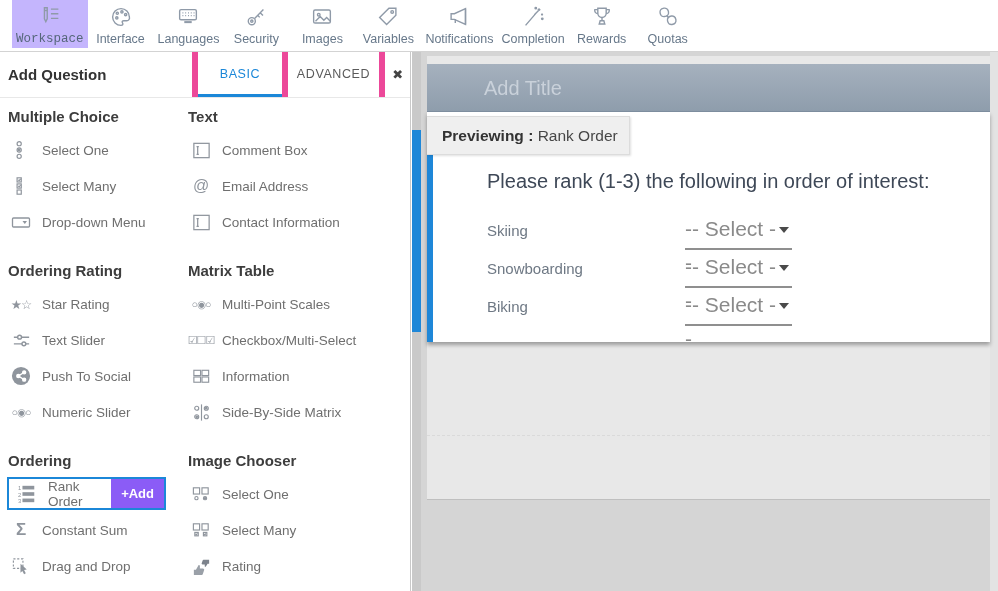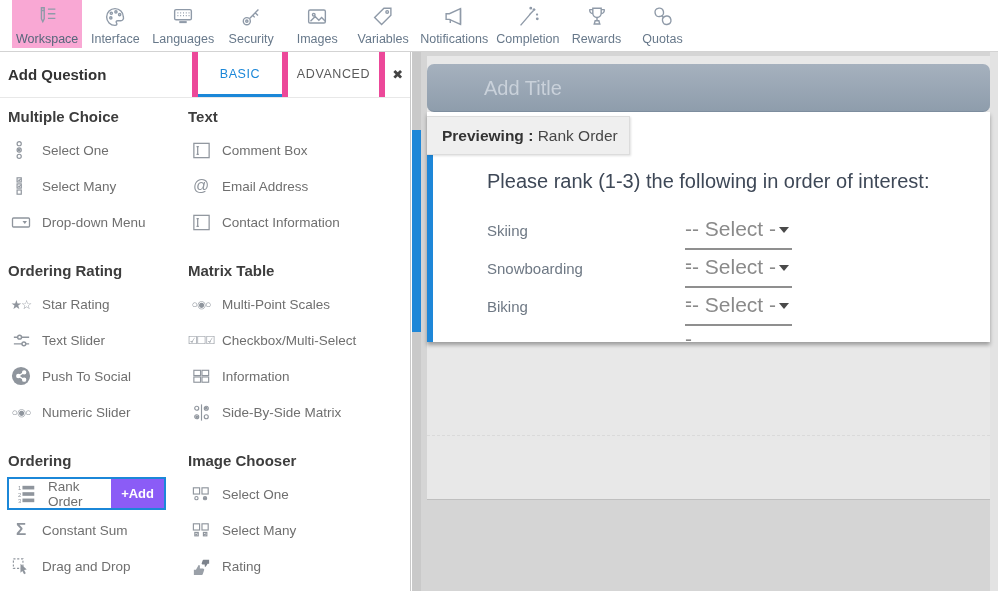--- a/index.html
+++ b/index.html
@@ -4,21 +4,21 @@
 <style>
   * { margin:0; padding:0; box-sizing:border-box; }
   html,body { width:998px; height:591px; overflow:hidden; }
   body { font-family:"Liberation Sans", sans-serif; background:#fff; position:relative; }
 
   
   .toolbar { position:absolute; left:0; top:0; width:998px; height:52px; background:#fff;
              border-bottom:1px solid #d3d3d3; display:flex; padding-left:12px; }
   .tb-item { min-width:66px; height:48px; padding:3px 4px 0; display:flex; flex-direction:column;
              align-items:center; cursor:pointer; }
-  .tb-item.active { background:#f9a8d4; }
+  .tb-item.active { background:#c4b5fd;font-family:Liberation Mono, monospace; }
   .tb-icon { width:28px; height:28px; color:#8f9aa8; display:flex; align-items:center; justify-content:center; }
   .tb-label { font-size:12.5px; color:#67788a; margin-top:1px; white-space:nowrap; }
   .tb-item.active .tb-label { color:#55667a; }
 
   
   .left-panel { position:absolute; left:0; top:52px; width:411px; bottom:0; background:#fff;
                 border-right:1px solid #c9c9c9; }
   .panel-header { position:relative; height:46px; border-bottom:1px solid #e8e8e8; }
   .panel-title { position:absolute; left:8px; top:0; line-height:46px; font-size:15px; font-weight:bold; color:#333; }
   .tab { position:absolute; top:0; height:100%; border-left:6px solid #ec4899; text-align:center;
@@ -51,21 +51,21 @@
   .lp-thumb { position:absolute; left:0; top:78px; width:100%; height:202px; background:#1e87d8; }
 
   
   .right-pane { position:absolute; left:421px; top:52px; right:0; bottom:0; background:#d5d5d5; }
   .win-scroll { position:absolute; left:569px; top:0; width:8px; bottom:0; background:#e3e3e3; }
 
   .preview-panel { position:absolute; left:6px; top:4px; width:563px; height:444px; background:#e8e8e8;
                    border-bottom:1px solid #bfbfbf; }
   .preview-header { position:absolute; top:8px; left:0; right:0; height:48px;
                     background:linear-gradient(#a6b1be,#8e9dac); border-bottom:1px solid #7f8fa0;
-                    color:#c9d1da; font-size:20px; line-height:48px; padding-left:57px;border-radius:7px; }
+                    color:#c9d1da; font-size:20px; line-height:48px; padding-left:57px; }
   .white-card { position:absolute; top:56px; left:0; right:0; height:230px; background:#fff;
                 box-shadow:0 3px 4px rgba(0,0,0,.33); z-index:1; }
   .preview-badge { position:absolute; top:60px; left:0; width:203px; height:39px; background:#efefef;
                    border:1px solid #dcdcdc; border-left:none; box-shadow:1px 1px 2px rgba(0,0,0,.12);
                    line-height:37px; padding-left:15px; font-size:15.5px; color:#474747; z-index:3; white-space:nowrap; }
   .preview-badge b { color:#333; }
   .blue-bar { position:absolute; top:96px; left:0; width:6px; height:190px; background:#1e87d8; z-index:2; }
   .dashed-line { position:absolute; top:379px; left:0; right:0; border-top:1px dashed #dadada; }
 
   .question { position:absolute; left:60px; top:58px; font-size:20px; color:#3e4857; }

